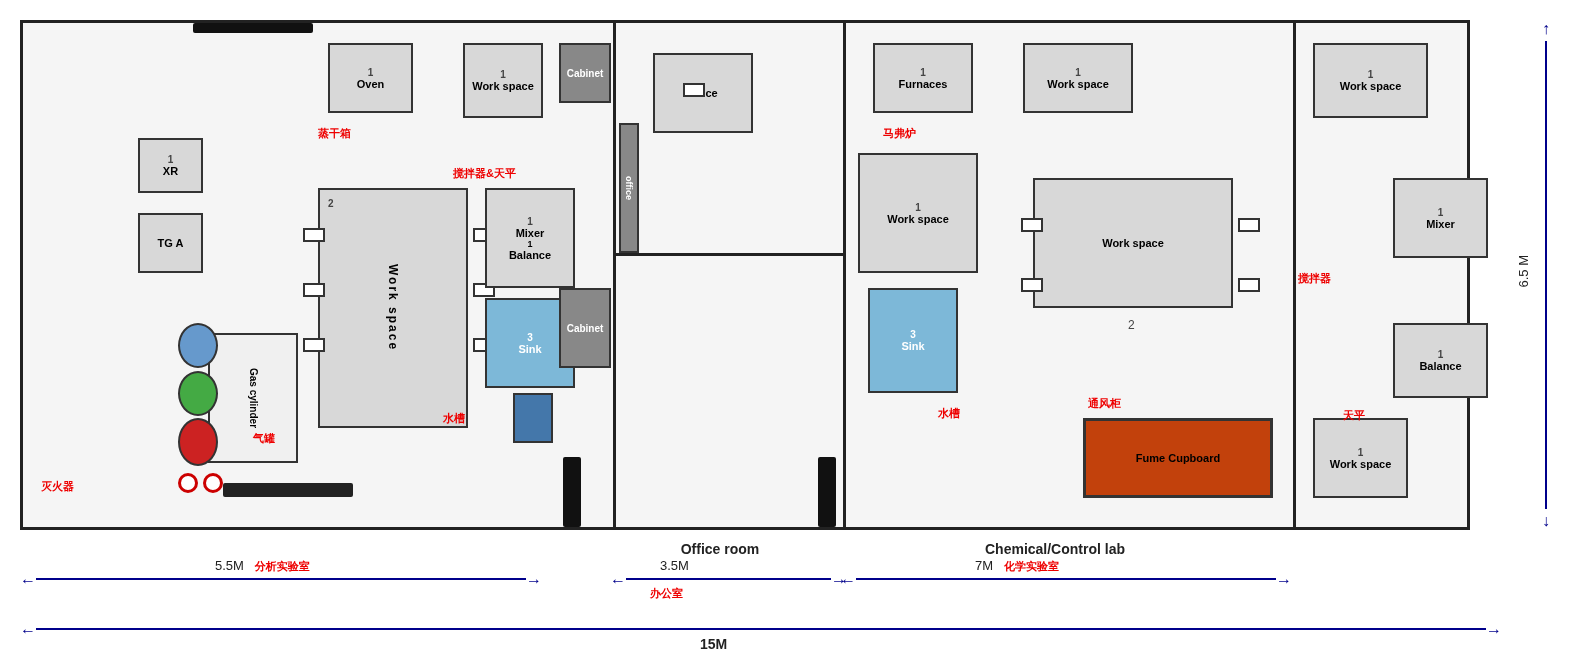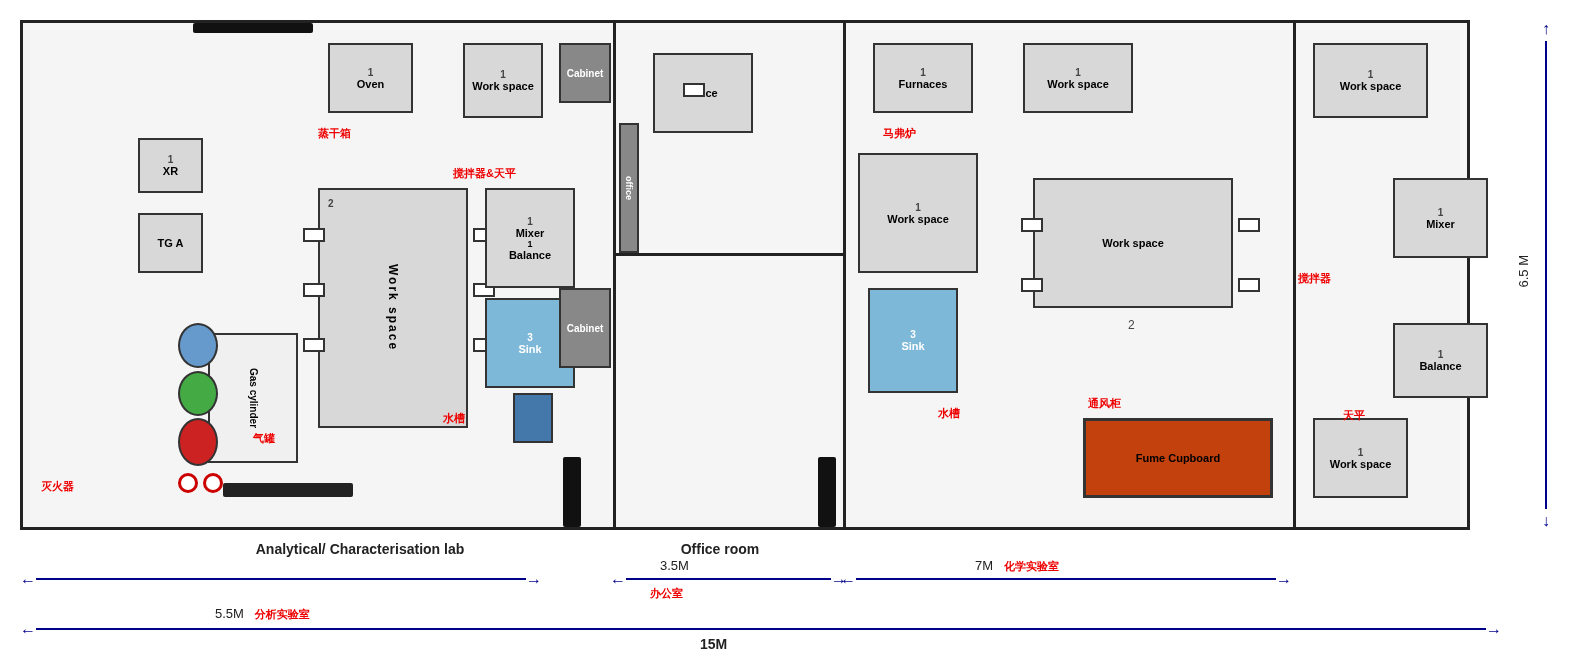--- a/index.html
+++ b/index.html
@@ -330,36 +330,36 @@
     <div style="position:absolute; top:245px; left:1275px;">
       <span class="label-red">搅拌器</span>
     </div>
 
     <div style="position:absolute; top:382px; left:1320px;">
       <span class="label-red">天平</span>
     </div>
 
   </div>
 
-  <div style="position:absolute; top:540px; left:110px; width:500px; text-align:center;">
-    <span style="font-size:14px; font-weight:bold; color:#222;">Analytical/ Characterisation lab</span>
-  </div>
 
   <div style="position:absolute; top:540px; left:610px; width:220px; text-align:center;">
     <span style="font-size:14px; font-weight:bold; color:#222;">Office room</span>
   </div>
 
+  <div style="position:absolute; top:540px; left:840px; width:430px; text-align:center;">
+    <span style="font-size:14px; font-weight:bold; color:#222;">Chemical/Control lab</span>
+  </div>
 
   <div style="position:absolute; top:570px; left:20px; display:flex; align-items:center;">
 
     <span style="color:#00008b; font-size:16px;">←</span>
     <div style="height:2px; background:#00008b; width:490px;"></div>
     <span style="color:#00008b; font-size:16px;">→</span>
   </div>
-  <div style="position:absolute; top:558px; left:215px; color:#222; font-size:13px;margin-top:48px;">
+  <div style="position:absolute; top:558px; left:215px; color:#222; font-size:13px;">
     <span>5.5M</span>
     &nbsp;
     <span class="label-red">分析实验室</span>
   </div>
 
   <div style="position:absolute; top:570px; left:610px; display:flex; align-items:center;">
     <span style="color:#00008b; font-size:16px;">←</span>
     <div style="height:2px; background:#00008b; width:205px;"></div>
     <span style="color:#00008b; font-size:16px;">→</span>
   </div>

